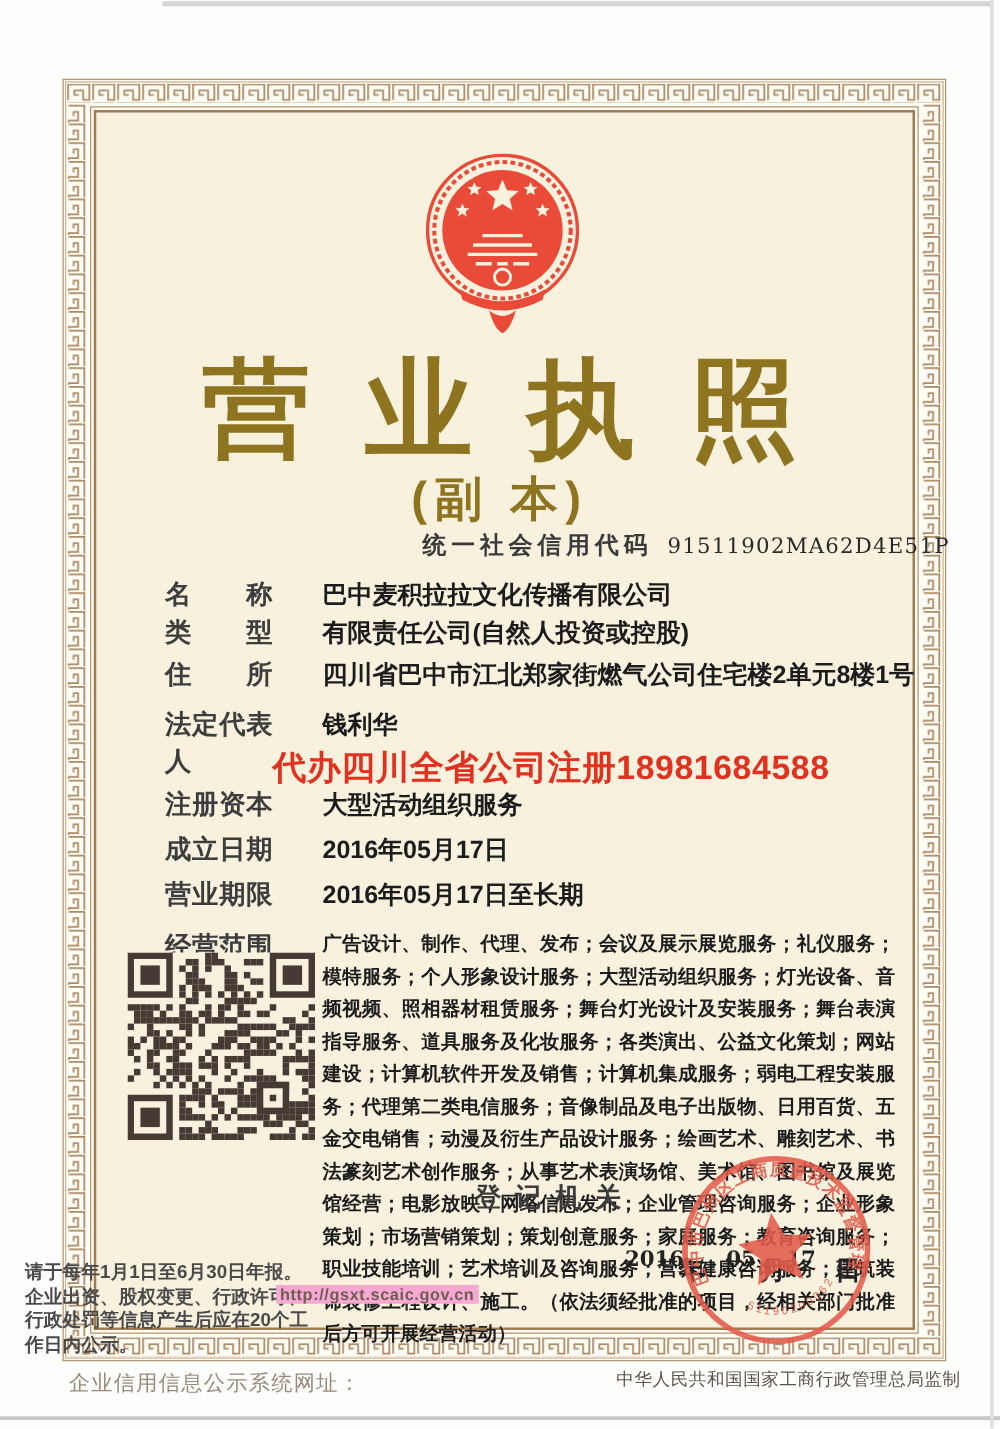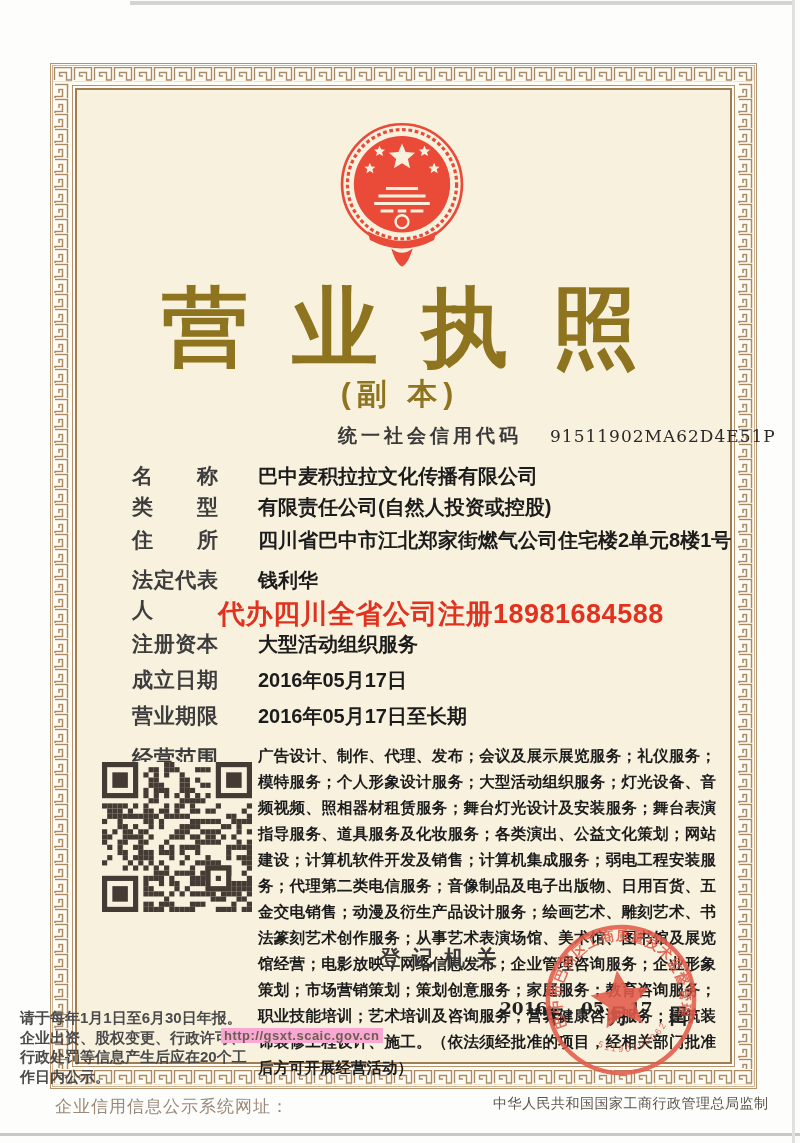--- a/index.html
+++ b/index.html
@@ -22,22 +22,22 @@
   .paper-in{position:absolute;inset:2px;border:2px solid #a07d52;background:#f8f1de;}
 
   
   .emblem{position:absolute;left:337px;top:120px;width:130px;height:152px;z-index:2;}
 
   
   .title{position:absolute;left:0;top:270px;width:100%;text-align:center;z-index:2;
          font-size:86px;font-weight:bold;color:#8e741f;letter-spacing:44px;padding-left:44px;box-sizing:border-box;
          font-family:"Liberation Sans","DejaVu Sans",sans-serif;}
   .subtitle{position:absolute;left:0;top:374px;width:100%;text-align:center;z-index:2;
-            font-size:30px;font-weight:bold;color:#8e741f;letter-spacing:6px;}
-  .codeline{position:absolute;left:338px;top:423px;z-index:2;display:flex;align-items:baseline;gap:28px;}
+            font-size:38px;font-weight:bold;color:#8e741f;letter-spacing:6px;}
+  .codeline{position:absolute;left:338px;top:423px;z-index:2;display:flex;align-items:baseline;gap:12px;}
   .codeline .lbl{font-size:19px;font-weight:bold;color:#3a3a3a;letter-spacing:4px;}
   .codeline .val{font-size:17px;color:#2a2a2a;font-family:"DejaVu Serif","Liberation Serif",serif;letter-spacing:1px;}
 
   
   .fields{position:absolute;left:132px;top:461px;width:584px;z-index:2;}
   .frow{display:flex;align-items:flex-start;line-height:30px;}
   .f-label{flex:0 0 86px;font-size:21px;font-weight:600;color:#3d3d3d;
            text-align:justify;text-align-last:justify;}
   .f-val{margin-left:40px;font-size:20px;font-weight:600;color:#1c1c1c;white-space:nowrap;}
   .m1{margin-bottom:1px}.m2{margin-bottom:3px}.m3{margin-bottom:10px}.m4{margin-bottom:4px}

